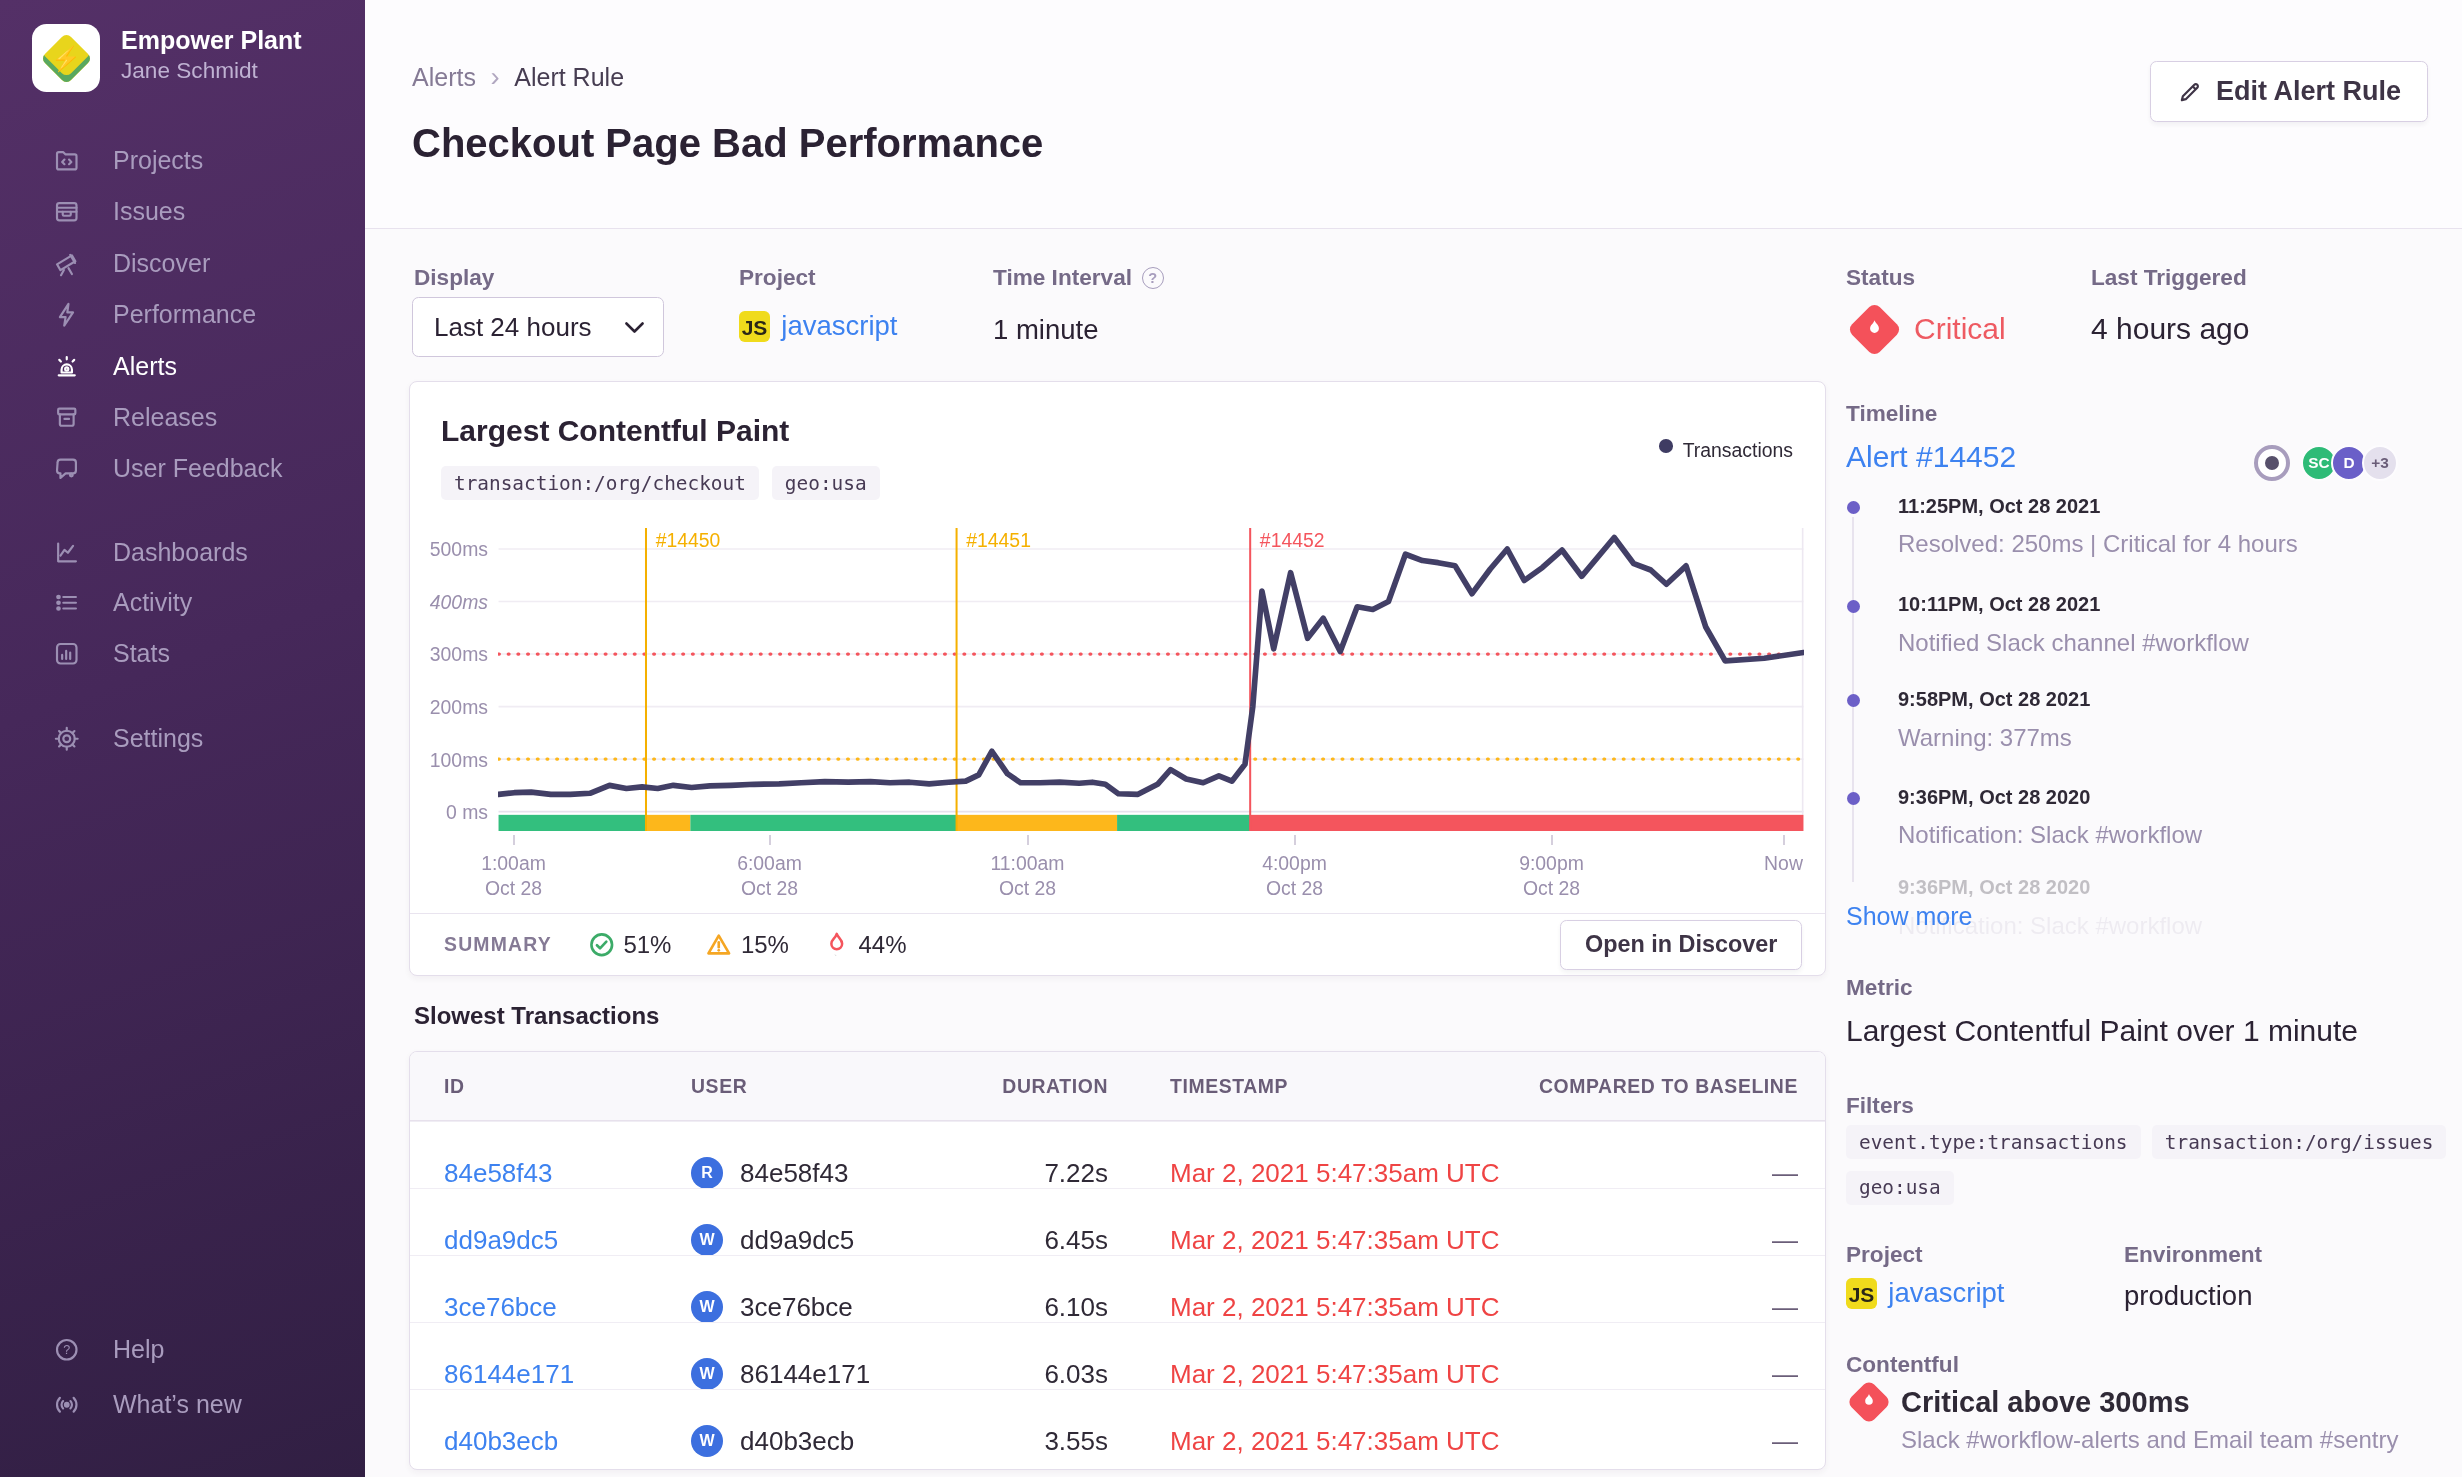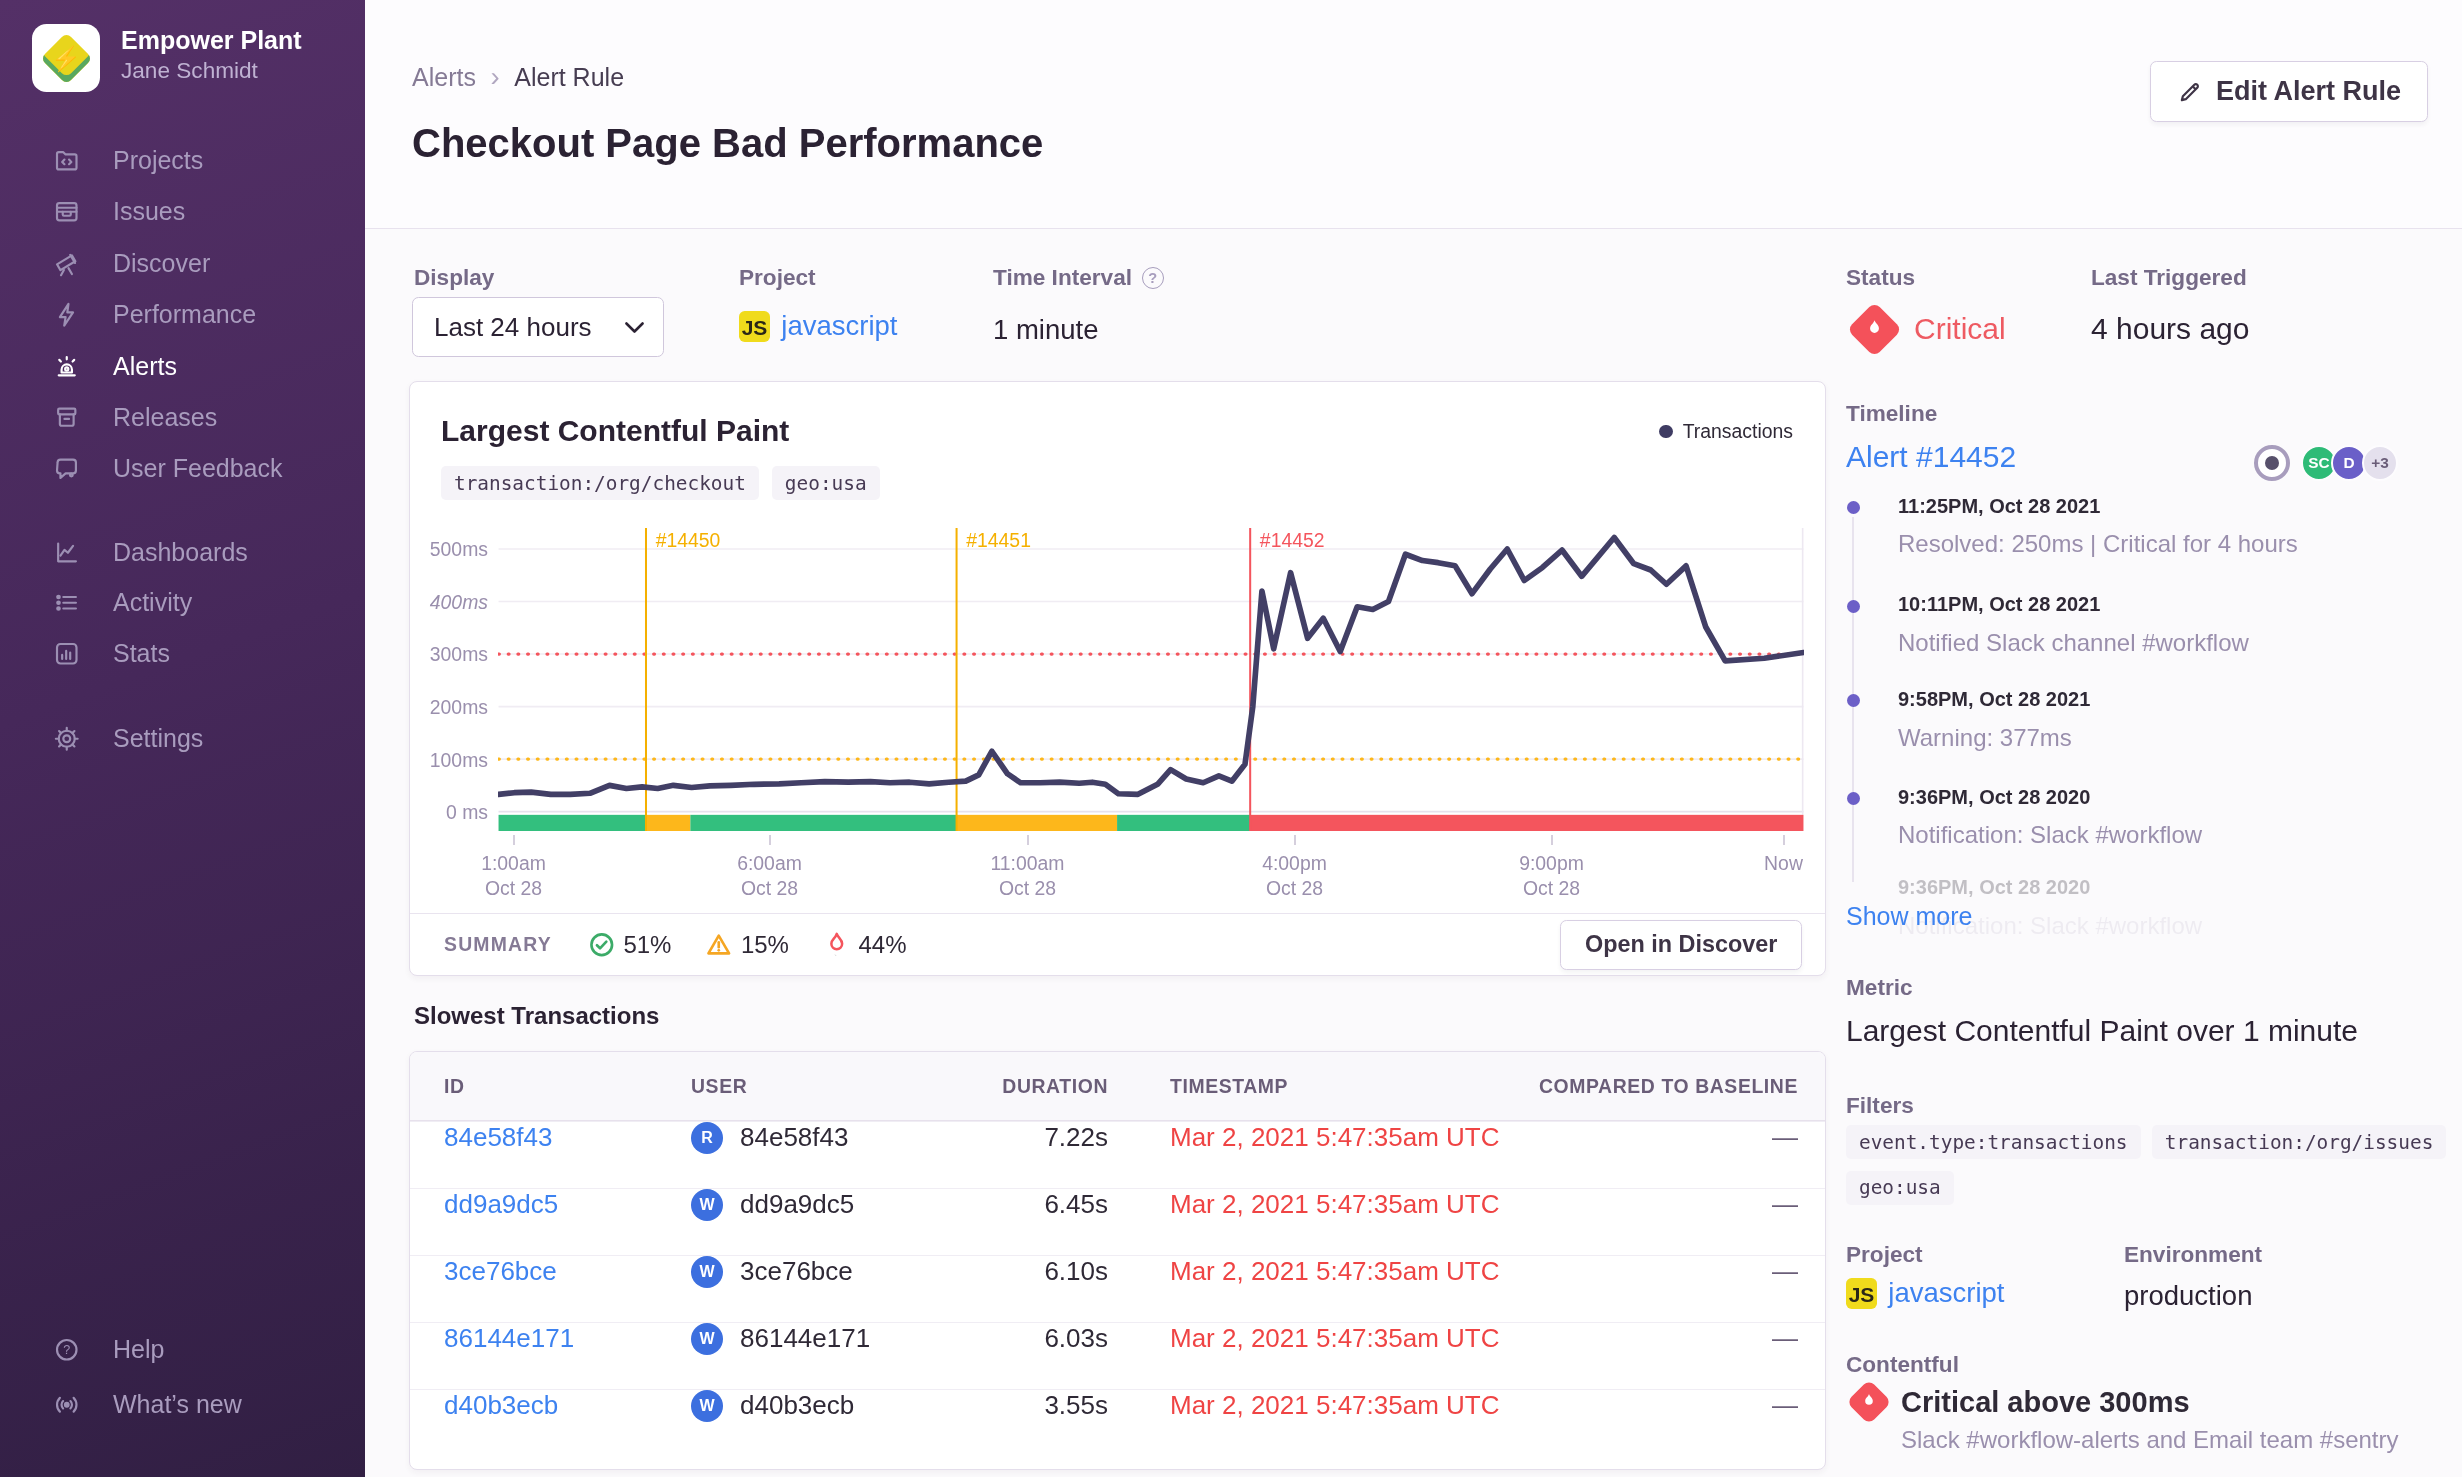--- a/index.html
+++ b/index.html
@@ -52,40 +52,40 @@
   .diamond svg{transform:rotate(-45deg)}
   .critical-text{font-size:30px;color:#EE5A62}
 
   
   .card{position:absolute;background:#fff;border:1.6px solid #E4DEEB;border-radius:8px;box-shadow:0 2.4px 6.5px rgba(43,34,51,.045)}
   .chart-card{left:409px;top:381px;width:1417px;height:595px}
   .chart-title{position:absolute;left:31px;top:32px;font-size:30px;font-weight:600;color:#2B2233}
   .tagrow{position:absolute;left:31px;top:84px;display:flex;gap:13px}
   .tagpill{background:#F5F3F8;border-radius:4.9px;padding:5.7px 13px;font-family:"DejaVu Sans Mono",monospace;
            font-size:19.4px;color:#473A54}
-  .legend{position:absolute;right:32px;top:38px;display:flex;align-items:center;gap:9.7px;font-size:19.4px;color:#2F2936}
+  .legend{position:absolute;right:32px;top:57px;display:flex;gap:9.7px;font-size:19.4px;color:#2F2936}
   .legend-dot{width:13.7px;height:13.7px;border-radius:50%;background:#3F3C63}
   .ylab{position:absolute;width:78px;text-align:right;font-size:19.4px;color:#9A8FAD;line-height:26px}
   .xlab{position:absolute;width:137px;text-align:center;font-size:19.4px;color:#9A8FAD;line-height:25px}
   .xtickmark{position:absolute;width:1.6px;height:9.7px;background:#D5CFDD}
   .chart-footer{position:absolute;left:0;right:0;top:531px;bottom:0;border-top:1.6px solid #E9E4EF;
                 display:flex;align-items:center;padding-left:34px}
   .sum-label{font-size:19.4px;font-weight:600;letter-spacing:1.2px;color:#857A95;margin-right:36px}
   .sum-stat{display:flex;align-items:center;gap:8px;margin-right:34px;font-size:24px;color:#2F2936}
   .discover-btn{margin-left:auto;margin-right:22.6px;height:50px;padding:0 24px;font-size:23.4px}
 
   
   .table-title{position:absolute;left:414px;top:1002px;font-size:24px;font-weight:bold;color:#2B2233}
   .table-card{left:409px;top:1051px;width:1417px;height:419px;overflow:hidden}
   .thead{position:relative;height:69px;background:#F9F8FB;border-bottom:1.6px solid #E7E1EC}
   .th{position:absolute;top:0;height:69px;display:flex;align-items:center;font-size:19.4px;font-weight:600;
       letter-spacing:0.6px;color:#6A5D78}
   .trow{position:relative;height:67px;border-top:1.6px solid #F0EDF4}
   .trow:first-of-type{border-top:none}
-  .td{position:absolute;top:0;height:67px;display:flex;align-items:flex-start;font-size:26px}
+  .td{position:absolute;top:0;height:67px;display:flex;align-items:flex-end;font-size:26px}
   .avatar{width:32px;height:32px;border-radius:50%;background:#3C6FDF;color:#fff;font-size:16px;font-weight:600;
           display:flex;align-items:center;justify-content:center}
   .c-id{left:34px}.c-av{left:281px}.c-user{left:330px;color:#2F2936}
   .c-dur{right:717px;color:#2F2936}.c-ts{left:760px;color:#ef4444}.c-base{right:27px;color:#6A5D78}
 
   
   .tl-dot{position:absolute;width:13px;height:13px;border-radius:50%;background:#6C5FC7}
   .tl-line{position:absolute;left:1852px;top:517px;width:2.4px;height:365px;background:#E8E3EE}
   .tl-time{position:absolute;font-size:20px;font-weight:600;color:#2F2936;white-space:nowrap}
   .tl-desc{position:absolute;font-size:24px;color:#9A8FAD;white-space:nowrap}

